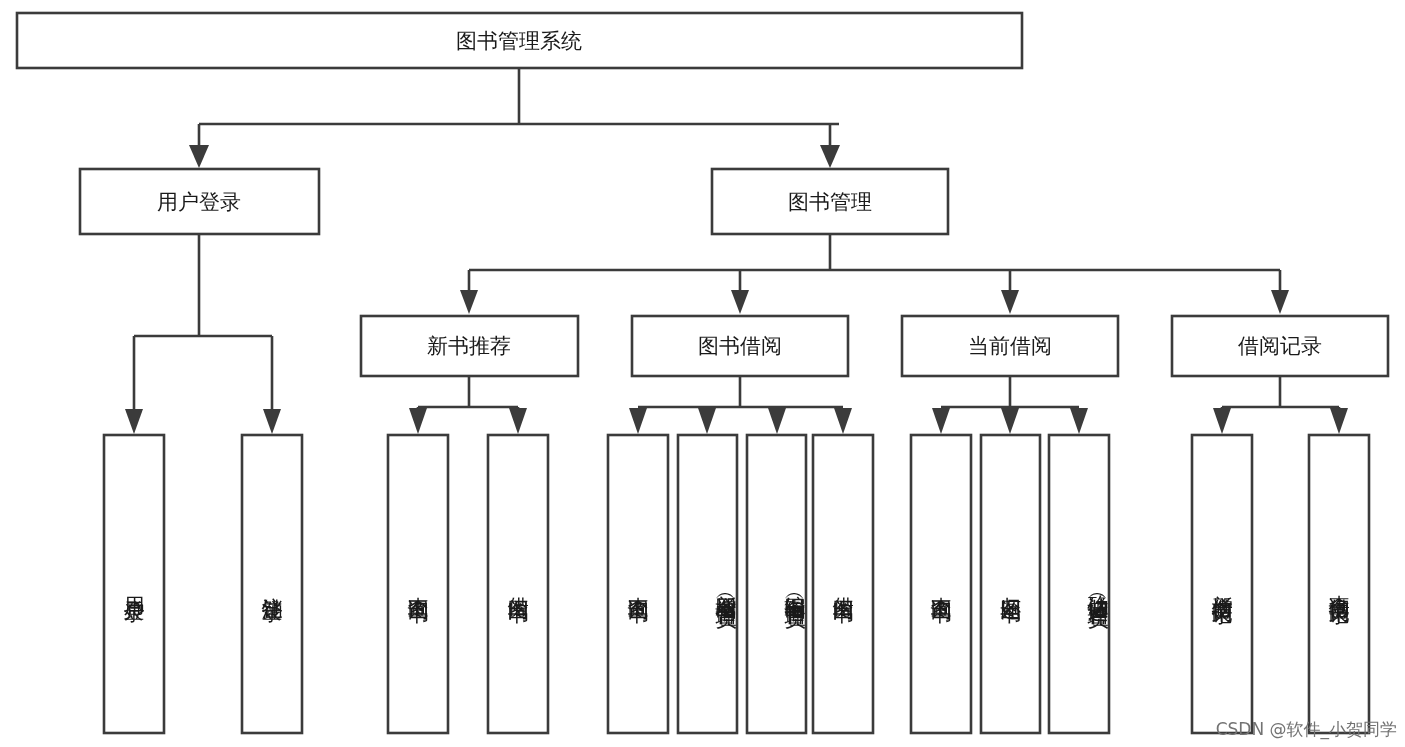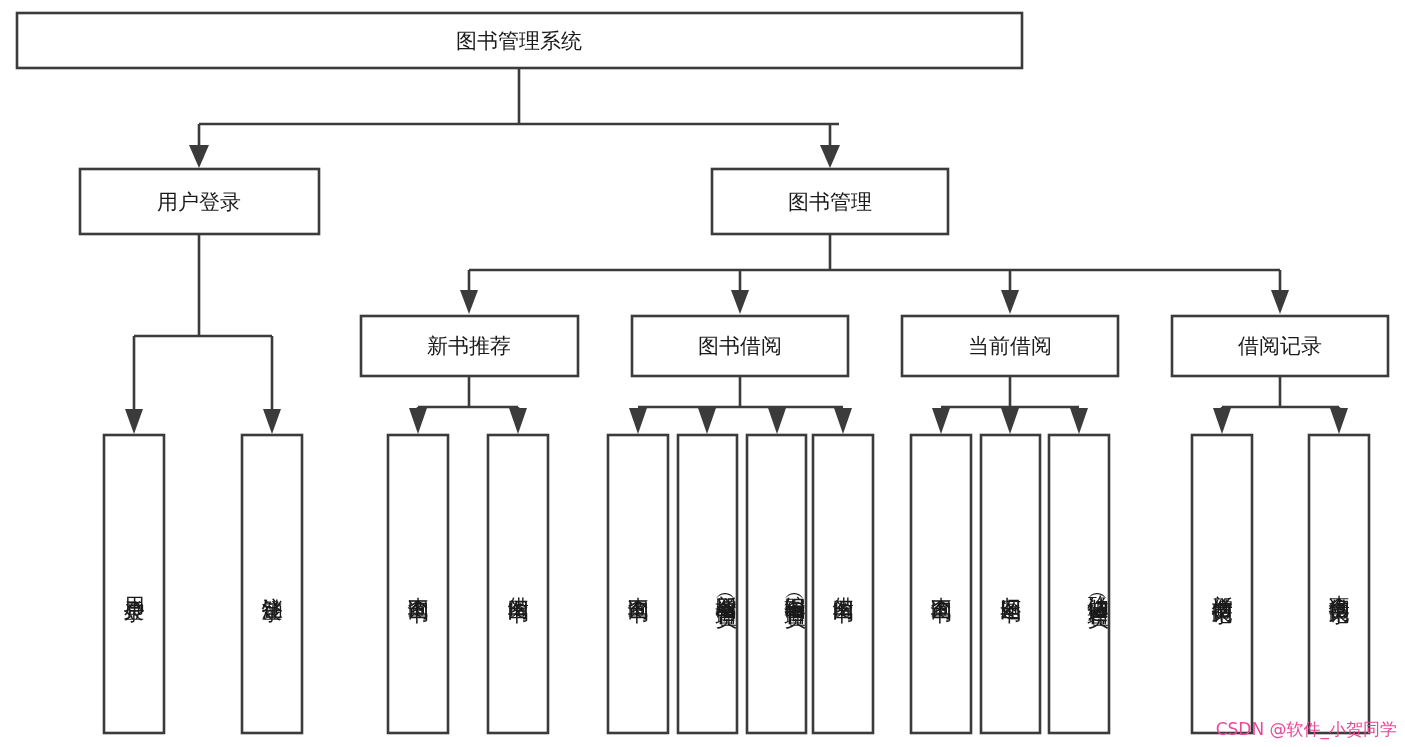--- a/index.html
+++ b/index.html
@@ -69,21 +69,21 @@
     display: flex;
     align-items: flex-start;
     justify-content: center;
   }
   #watermark {
     position: absolute;
     right: 8px;
     bottom: 6px;
     font-family: "DejaVu Sans", "Liberation Sans", sans-serif;
     font-size: 17px;
-    color: #ec4899;
+    color: #737373;
     white-space: nowrap;
     pointer-events: none;
   }
 </style>
 </head>
 <body>
 
 <div id="diagram-root">
 
   <svg id="flow" viewBox="0 0 1405 747">

